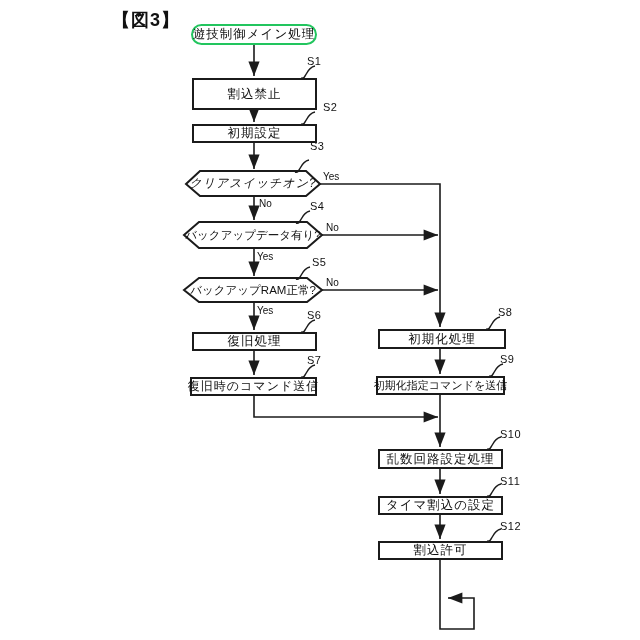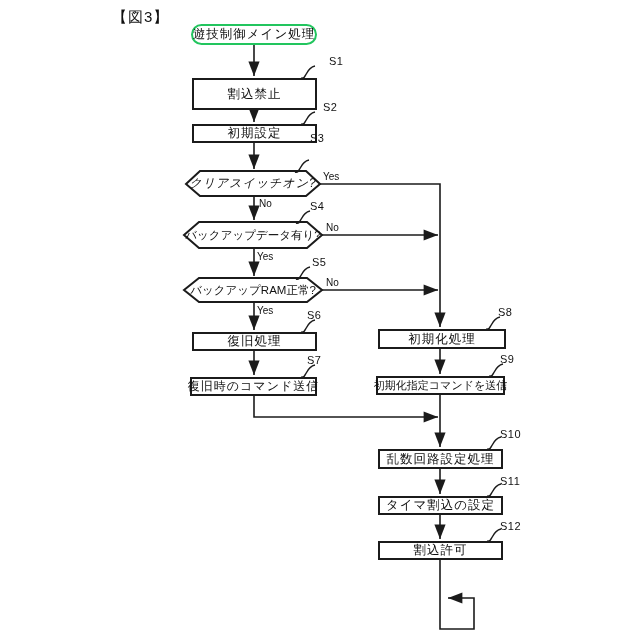--- a/index.html
+++ b/index.html
@@ -20,22 +20,22 @@
     position: absolute;
     left: 0;
     top: 0;
     width: 640px;
     height: 640px;
   }
   .figure-title {
     position: absolute;
     left: 112px;
     top: 8px;
-    font-size: 15px;
-    font-weight: 400;
+    font-size: 18px;
+    font-weight: 700;
     letter-spacing: 1px;
     white-space: nowrap;
   }
   .node {
     position: absolute;
     display: flex;
     align-items: center;
     justify-content: center;
     box-sizing: border-box;
     font-size: 12.5px;
@@ -130,23 +130,23 @@
   <div class="node process" style="left:378px; top:329px; width:128px; height:20px;">初期化処理</div>
   <div class="node process" style="left:376px; top:376px; width:129px; height:19px; font-size:11px; letter-spacing:0;">初期化指定コマンドを送信</div>
   <div class="node process" style="left:378px; top:449px; width:125px; height:20px;">乱数回路設定処理</div>
   <div class="node process" style="left:378px; top:496px; width:125px; height:19px;">タイマ割込の設定</div>
   <div class="node process" style="left:378px; top:541px; width:125px; height:19px;">割込許可</div>
 
   <div class="node decision-text" style="left:186px; top:171px; width:134px; height:25px; font-size:12px;font-style:italic;">クリアスイッチオン?</div>
   <div class="node decision-text" style="left:184px; top:222px; width:138px; height:26px; font-size:11.5px; letter-spacing:0;">バックアップデータ有り?</div>
   <div class="node decision-text" style="left:184px; top:278px; width:138px; height:24px; font-size:11.5px; letter-spacing:0;">バックアップRAM正常?</div>
 
-  <div class="step-label" style="left:307px; top:55px;margin-left:22px;">S1</div>
+  <div class="step-label" style="left:307px; top:55px;">S1</div>
   <div class="step-label" style="left:307px; top:101px;margin-left:16px;">S2</div>
-  <div class="step-label" style="left:310px; top:132px;">S3</div>
+  <div class="step-label" style="left:310px; top:140px;">S3</div>
   <div class="step-label" style="left:310px; top:200px;">S4</div>
   <div class="step-label" style="left:312px; top:256px;">S5</div>
   <div class="step-label" style="left:307px; top:309px;">S6</div>
   <div class="step-label" style="left:307px; top:354px;">S7</div>
   <div class="step-label" style="left:498px; top:306px;">S8</div>
   <div class="step-label" style="left:500px; top:353px;">S9</div>
   <div class="step-label" style="left:500px; top:428px;">S10</div>
   <div class="step-label" style="left:500px; top:475px;">S11</div>
   <div class="step-label" style="left:500px; top:520px;">S12</div>
 

